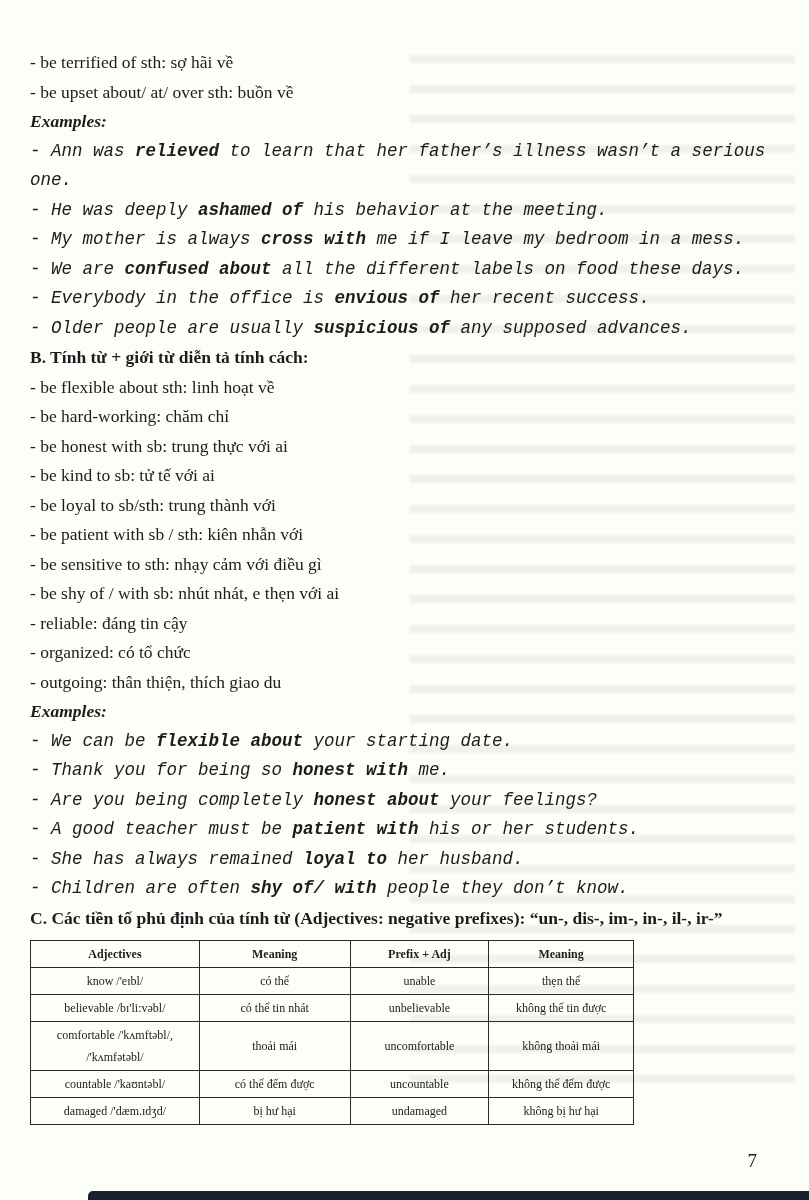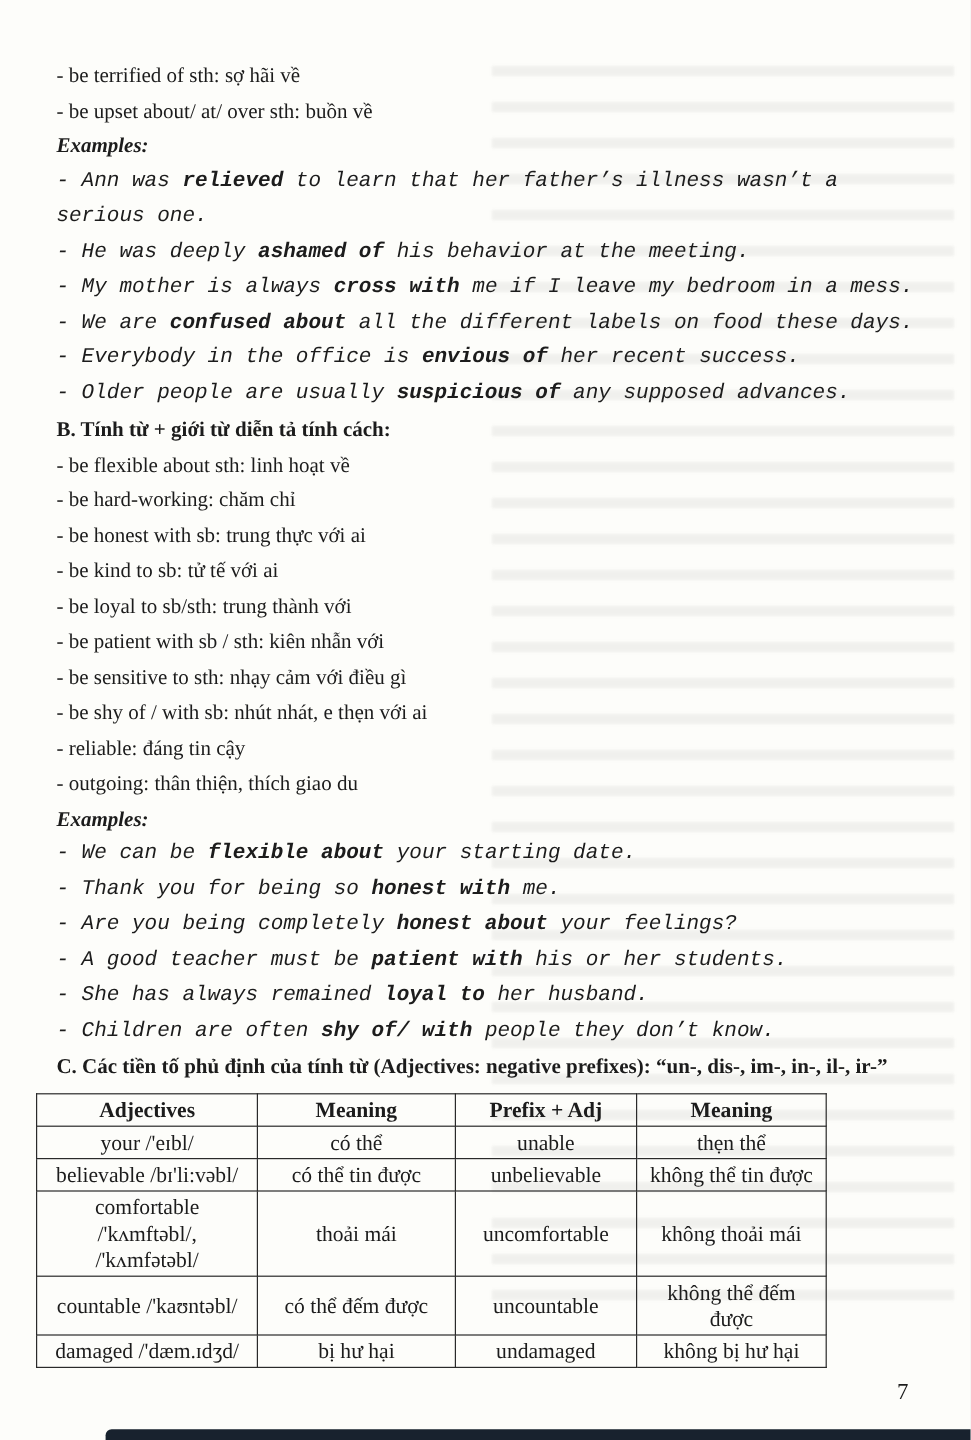--- a/index.html
+++ b/index.html
@@ -28,31 +28,30 @@
   }
   .content {
     position: relative;
     z-index: 1;
     padding: 48px 30px 0 30px;
   }
   .line {
     font-size: 17.5px;
     line-height: 29.5px;
     min-height: 29.5px;
-    margin-left: 17px;
   }
   .italic { font-style: italic; font-family: Liberation Mono, monospace; }
   .b  { font-weight: bold; }
   .bi { font-weight: bold; }
   .head-bi { font-weight: bold; font-style: italic; }
   table.prefix-table {
     border-collapse: collapse;
-    width: 659px;
+    width: 604px;
     margin-top: 7px;
-    font-size: 18px;
+    font-size: 12px;
     table-layout: fixed;
   }
   table.prefix-table th,
   table.prefix-table td {
     border: 1.6px solid #2a2a2a;
     text-align: center;
     padding: 2px 6px;
     line-height: 22px;
   }
   table.prefix-table th { font-weight: bold; }
@@ -103,20 +102,21 @@
 
     <div class="line">- be flexible about sth: linh hoạt về</div>
     <div class="line">- be hard-working: chăm chỉ</div>
     <div class="line">- be honest with sb: trung thực với ai</div>
     <div class="line">- be kind to sb: tử tế với ai</div>
     <div class="line">- be loyal to sb/sth: trung thành với</div>
     <div class="line">- be patient with sb / sth: kiên nhẫn với</div>
     <div class="line">- be sensitive to sth: nhạy cảm với điều gì</div>
     <div class="line">- be shy of / with sb: nhút nhát, e thẹn với ai</div>
     <div class="line">- reliable: đáng tin cậy</div>
+    <div class="line">- organized: có tổ chức</div>
     <div class="line">- outgoing: thân thiện, thích giao du</div>
 
     <div class="line head-bi">Examples:</div>
 
     <div class="line italic"><span>- We can be </span><span class="b">flexible about</span><span> your starting date.</span></div>
     <div class="line italic"><span>- Thank you for being so </span><span class="b">honest with</span><span> me.</span></div>
     <div class="line italic"><span>- Are you being completely </span><span class="b">honest about</span><span> your feelings?</span></div>
     <div class="line italic"><span>- A good teacher must be </span><span class="b">patient with</span><span> his or her students.</span></div>
     <div class="line italic"><span>- She has always remained </span><span class="b">loyal to</span><span> her husband.</span></div>
     <div class="line italic"><span>- Children are often </span><span class="b">shy of/ with</span><span> people they don’t know.</span></div>
@@ -133,28 +133,28 @@
       <thead>
         <tr>
           <th>Adjectives</th>
           <th>Meaning</th>
           <th>Prefix + Adj</th>
           <th>Meaning</th>
         </tr>
       </thead>
       <tbody>
         <tr>
-          <td>your /'eɪbl/</td>
+          <td>know /'eɪbl/</td>
           <td>có thể</td>
           <td>unable</td>
           <td>thẹn thể</td>
         </tr>
         <tr>
           <td>believable /bɪ'li:vəbl/</td>
-          <td>có thể tin được</td>
+          <td>có thể tin nhát</td>
           <td>unbelievable</td>
           <td>không thể tin được</td>
         </tr>
         <tr>
           <td class="preline">comfortable /'kʌmftəbl/,
 /'kʌmfətəbl/</td>
           <td>thoải mái</td>
           <td>uncomfortable</td>
           <td>không thoải mái</td>
         </tr>

